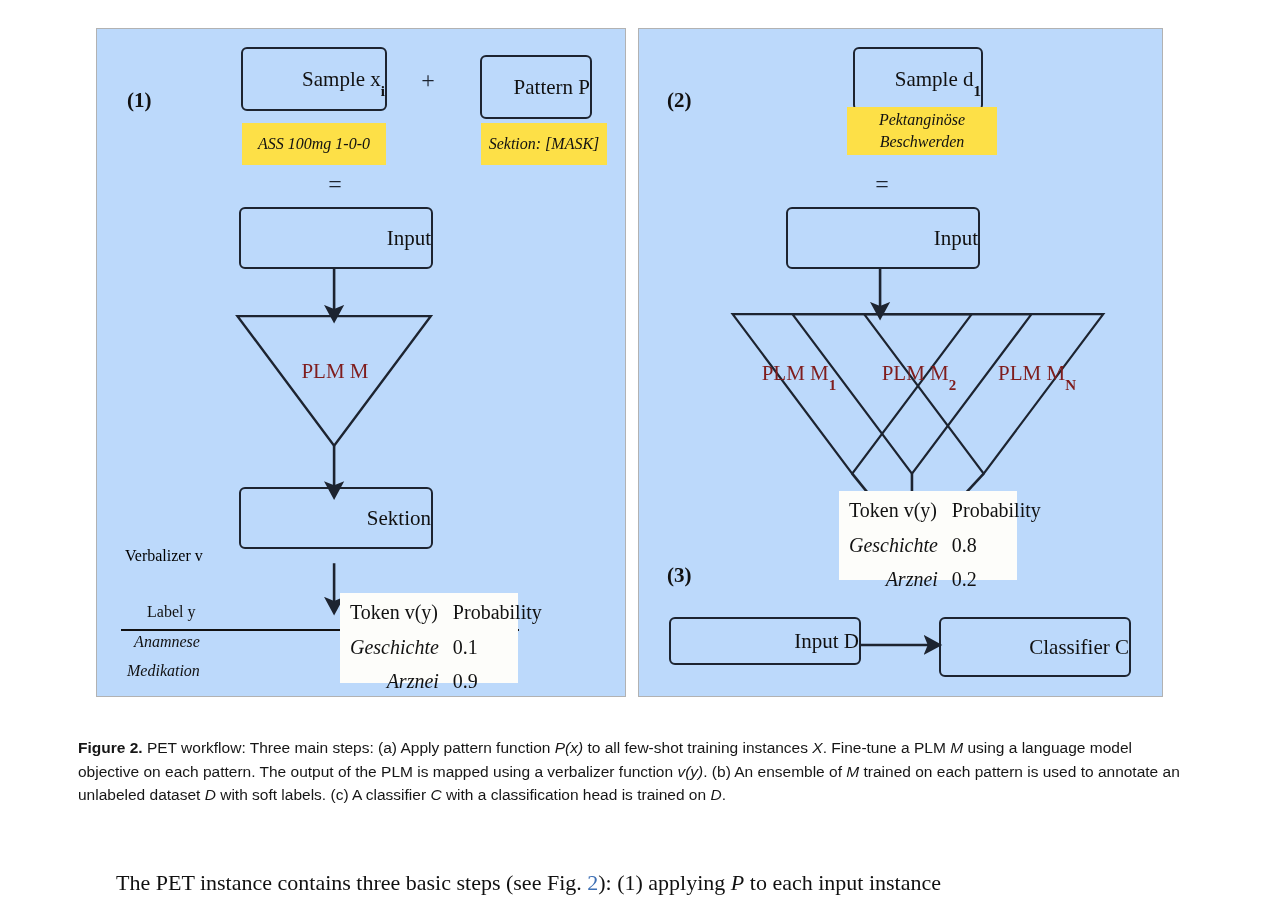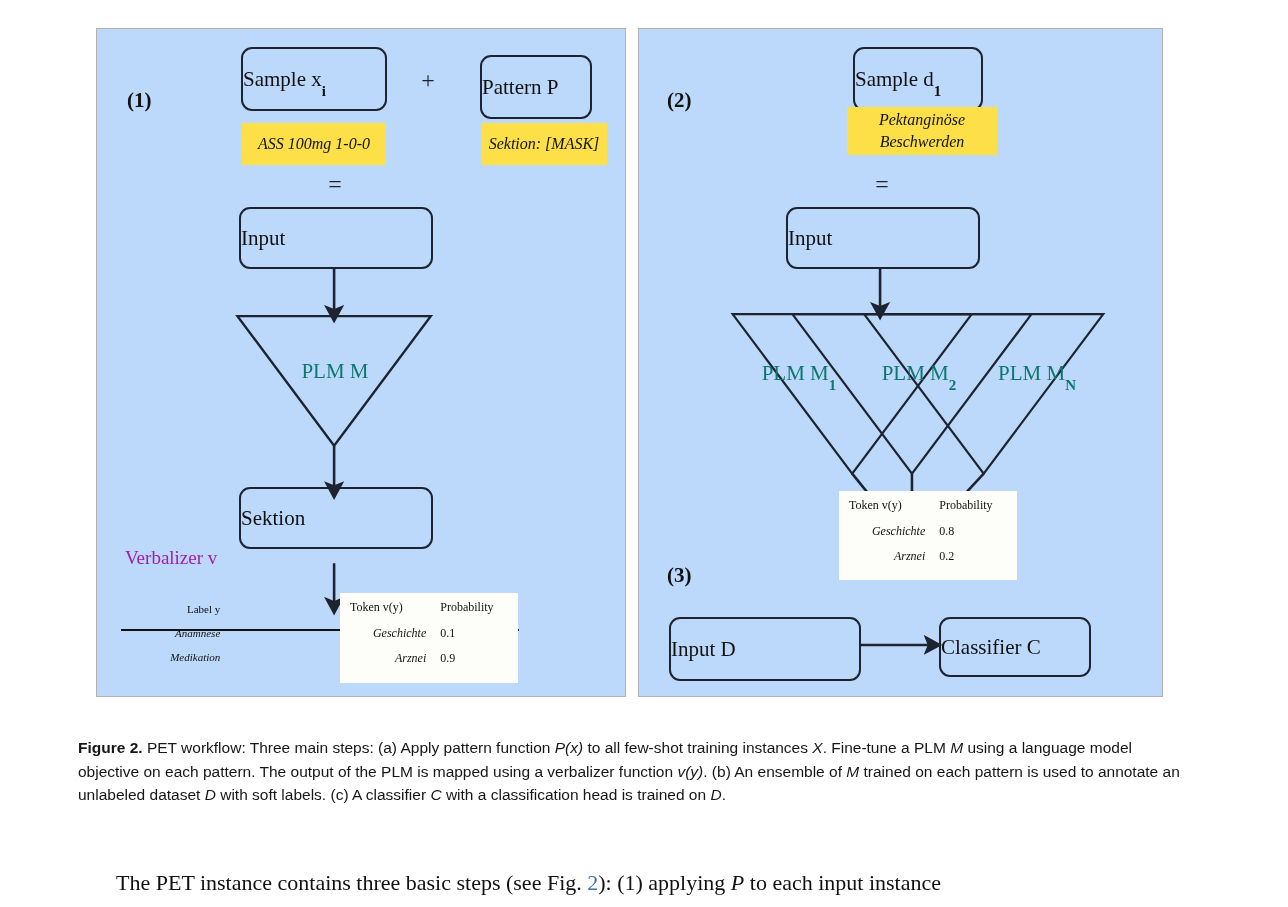--- a/index.html
+++ b/index.html
@@ -20,23 +20,23 @@
   }
   #panel-left {left:96px;  top:28px; width:530px; height:669px;}
   #panel-right{left:638px; top:28px; width:525px; height:669px;}
 
   
   .lines{position:absolute;left:0;top:0;width:100%;height:100%;overflow:visible;pointer-events:none;}
 
   
   .rbox{
     position:absolute;box-sizing:border-box;
-    border:2.2px solid #1d2430;border-radius:11px;
+    border:2.2px solid #1d2430;border-radius:6px;
     background:transparent;
-    display:flex;align-items:center;justify-content:flex-start;
+    display:flex;align-items:center;justify-content:flex-end;
     font-size:21px;line-height:1;
     white-space:nowrap;
   }
   .sub{font-size:15px;vertical-align:sub;line-height:0;position:relative;top:5px;font-weight:bold;}
 
   
   .chip{
     position:absolute;box-sizing:border-box;
     background:#fde047;
     display:flex;align-items:center;justify-content:center;
@@ -50,40 +50,40 @@
     display:flex;align-items:center;justify-content:center;
   }
 
   
   .stepnum{
     position:absolute;font-weight:bold;font-size:21px;color:#111;
   }
 
   
   .tlabel{
-    position:absolute;font-size:21px;white-space:nowrap;color:#0f766e;
+    position:absolute;font-size:21px;white-space:nowrap;color:#7f1d1d;
     display:flex;align-items:center;justify-content:center;
   }
 
   
   #verbalizer-label{
-    position:absolute;font-size:19px;color:#a21caf;white-space:nowrap;
+    position:absolute;font-size:16px;color:#000000;white-space:nowrap;
   }
 
   .white-tbl{
     position:absolute;background:#fdfdfa;box-sizing:border-box;
   }
   .white-tbl table{border-collapse:collapse;width:100%;}
-  .white-tbl td{font-size:12px;padding:6px 0 6px 10px;line-height:1.1;white-space:nowrap;}
+  .white-tbl td{font-size:20px;padding:6px 0 6px 10px;line-height:1.1;white-space:nowrap;}
   .white-tbl td.num{padding-left:14px;}
   .white-tbl tr.hdr td{padding-top:8px;padding-bottom:7px;}
   .it{font-style:italic;text-align:right;}
 
   
-  #left-label-tbl{position:absolute;font-size:11px;margin-left:40px;}
+  #left-label-tbl{position:absolute;font-size:16px;}
   #left-label-tbl table{border-collapse:collapse;}
   #left-label-tbl td{padding:6px 0 6px 2px;line-height:1.1;white-space:nowrap;}
 
   .rule{position:absolute;background:#111;height:2px;}
 
   
   #caption{
     position:absolute;left:78px;top:736px;width:1110px;
     font-family:"Liberation Sans", sans-serif;
     font-size:15.5px;line-height:1.52;color:#161616;
@@ -258,25 +258,25 @@
         <tr>
           <td class="it">Arznei</td>
           <td class="num">0.2</td>
         </tr>
       </tbody>
         </table>
     </div>
 
     <div class="stepnum" style="left:28px;top:534px;">(3)</div>
 
-    <div class="rbox" id="input-d-box" style="left:30px;top:588px;width:192px;height:64px;">
+    <div class="rbox" id="input-d-box" style="left:30px;top:588px;width:192px;height:48px;">
       <span><span>Input D</span></span>
     </div>
 
-    <div class="rbox" id="classifier-box" style="left:300px;top:588px;width:152px;height:60px;">
+    <div class="rbox" id="classifier-box" style="left:300px;top:588px;width:192px;height:60px;">
       <span><span>Classifier C</span></span>
     </div>
   </div>
 </div>
 
 <div id="caption">
   <span class="figlabel">Figure 2.</span><span> PET workflow: Three main steps: (a) Apply pattern function </span><i>P(x)</i><span> to all few-shot training instances </span><i>X</i><span>. Fine-tune a PLM </span><i>M</i><span> using a language model objective on each pattern. The output of the PLM is mapped using a verbalizer function </span><i>v(y)</i><span>. (b) An ensemble of </span><i>M</i><span> trained on each pattern is used to annotate an unlabeled dataset </span><i>D</i><span> with soft labels. (c) A classifier </span><i>C</i><span> with a classification head is trained on </span><i>D</i><span>.</span>
 </div>
 
 <div id="bodytext">

